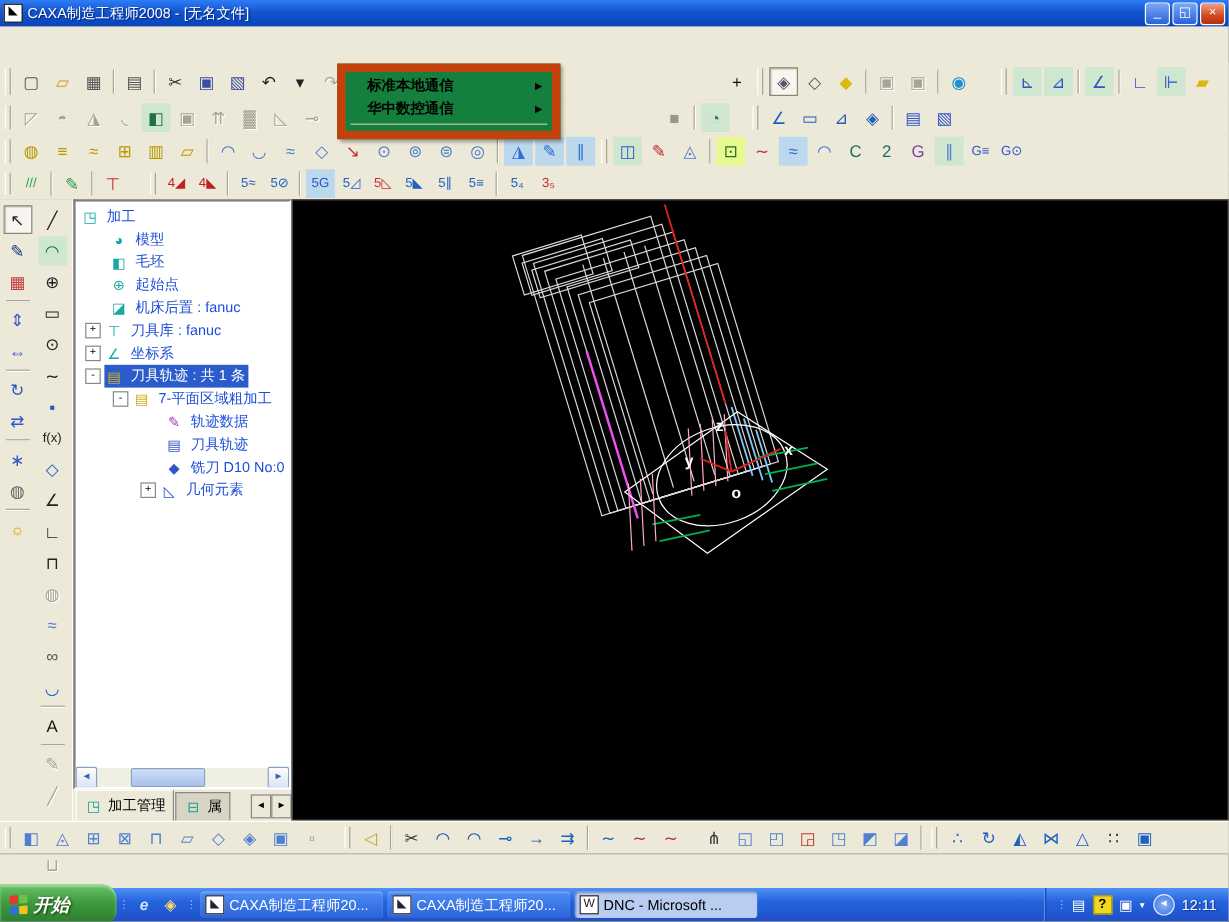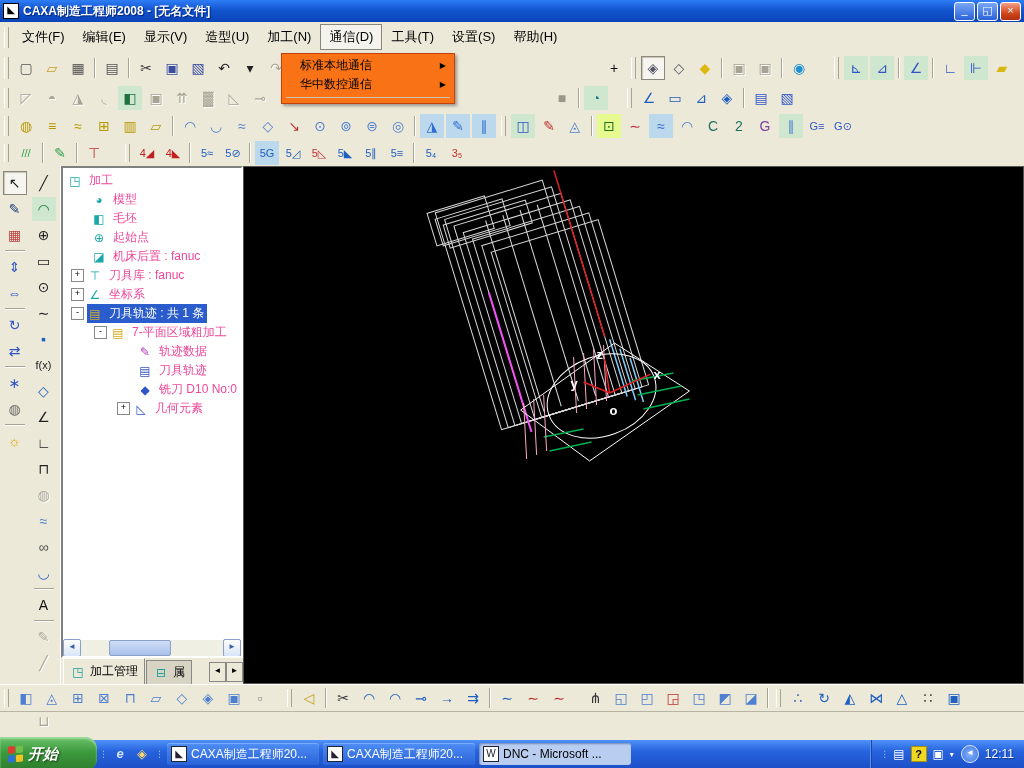--- a/index.html
+++ b/index.html
@@ -4,21 +4,21 @@
 <style>
   html,body{margin:0;padding:0;background:#888;}
   #screen{position:relative;width:1024px;height:768px;overflow:hidden;
     font-family:"Liberation Sans","DejaVu Sans",sans-serif;font-size:12px;
     background:#ece9d8;user-select:none;}
   
   #titlebar{position:absolute;left:0;top:0;width:1024px;height:22px;
     background:linear-gradient(#2e7df6,#1255cf 45%,#0a43b8);display:flex;align-items:center;color:#fff;}
   #titleicon{width:14px;height:14px;margin:0 4px 0 3px;background:#fff;border:1px solid #000;
     font-size:10px;line-height:12px;text-align:center;color:#000;}
-  #titletext{font-weight:bold;font-size:12px;text-shadow:1px 1px 1px #00217a;flex:1;white-space:nowrap;}
+  #titletext{font-weight:normal;font-size:12px;text-shadow:1px 1px 1px #00217a;flex:1;white-space:nowrap;}
   .winbtn{width:19px;height:17px;margin-right:2px;border:1px solid #fff;border-radius:3px;
     color:#fff;font-size:11px;line-height:15px;text-align:center;
     background:linear-gradient(#79a7f5,#2a62d8);}
   .winbtn.close{background:linear-gradient(#f2a088,#d0481e 60%,#b03010);margin-right:3px;}
   
   #menubar{position:absolute;left:0;top:22px;width:1024px;height:30px;display:flex;align-items:center;
     border-bottom:1px solid #d8d4c8;}
   .grip{width:3px;height:70%;border-left:1px solid #fff;border-right:1px solid #a8a490;margin:0 4px;}
   .mbitem{padding:4px 9px;font-size:13px;color:#000;}
   .mbitem.open{border:1px solid #8a867a;background:#f4f3ee;padding:3px 8px;}
@@ -46,21 +46,21 @@
   
   #sidepanel{width:182px;flex:none;display:flex;flex-direction:column;border-left:1px solid #fff;}
   #treebox{flex:1;border:2px solid;border-color:#808080 #fff #fff #808080;background:#fff;
     display:flex;flex-direction:column;overflow:hidden;}
   #tree{flex:1;overflow:hidden;padding-top:3px;}
   .trow{height:19px;display:flex;align-items:center;white-space:nowrap;font-size:12px;}
   .tind{flex:none;}
   .ebox{flex:none;width:11px;height:11px;border:1px solid #888;background:#fff;font-size:9px;line-height:9px;
     text-align:center;color:#000;margin-right:3px;}
   .ticon{flex:none;width:16px;text-align:center;font-size:12px;margin-right:3px;}
-  .tlabel{padding:1px 3px;color:#ec4899;}
+  .tlabel{padding:1px 3px;color:#1d4ed8;}
   .selwrap{display:flex;align-items:center;background:#2a5ccc;}
   .selwrap .tlabel{color:#fff;}
   
   #hscroll{height:16px;background:#f0efe4;display:flex;align-items:center;flex:none;}
   .sbtn{width:16px;height:16px;background:linear-gradient(#fdfdfb,#d8e4f8);border:1px solid #8aa0c8;
     border-radius:2px;font-size:8px;color:#3a62a8;text-align:center;line-height:14px;flex:none;}
   .sthumb{width:60px;height:14px;margin-left:28px;background:linear-gradient(#cfdef8,#a8c0e8);
     border:1px solid #8aa0c8;border-radius:2px;}
   
   #tabbar{height:26px;background:#ece9d8;display:flex;align-items:flex-end;padding-left:2px;flex:none;}
@@ -102,22 +102,22 @@
     font-size:10px;line-height:13px;text-align:center;color:#223;}
   #tray{margin-left:auto;display:flex;align-items:center;height:28px;padding-left:6px;
     border-left:1px solid #1a45a8;box-shadow:-1px 0 0 #5a90ee;}
   .trayicon{margin:0 3px;font-size:12px;color:#fff;}
   .trayicon.help{width:14px;height:14px;background:#f0d820;color:#000;font-weight:bold;font-size:11px;
     text-align:center;line-height:14px;border:1px solid #a89000;}
   #chevron{width:16px;height:16px;border-radius:50%;background:radial-gradient(#8ab4fa,#3a72e0);
     border:1px solid #dce8fc;color:#fff;font-size:8px;line-height:14px;text-align:center;margin:0 4px;}
   #clock{color:#fff;font-size:12px;margin:0 10px 0 2px;text-shadow:1px 1px 1px #123a8a;}
   
-  .dmenu{position:absolute;background:#f97316;border:1px solid #c2410c;box-shadow:2px 2px 3px rgba(0,0,0,.35);
-    z-index:50;padding:2px;}
+  .dmenu{position:absolute;background:#15803d;border:7px solid #c2410c;box-shadow:2px 2px 3px rgba(0,0,0,.35);
+    z-index:50;padding:2px;font-weight:bold;}
   #menu1{left:281px;top:53px;width:168px;}
   #menu2{left:433px;top:53px;width:97px;}
   .mitem{height:19px;display:flex;align-items:center;padding:0 6px 0 16px;font-size:12px;color:#000;}
   .mitem .marrow{margin-left:auto;font-size:8px;}
   .mitem.hl{background:#2a5ccc;color:#fff;border:1px solid #16369c;height:17px;}
   .msep{height:1px;background:#c8c4b4;margin:3px 2px;}
   #menu2 .mitem{justify-content:center;padding:0 4px;}
 </style>
 </head>
 <body>
@@ -125,34 +125,20 @@
 <div id="screen">
 
   <div id="titlebar">
     <div id="titleicon">◣</div>
     <div id="titletext">CAXA制造工程师2008  -  [无名文件]</div>
     <div class="winbtn">_</div>
     <div class="winbtn">◱</div>
     <div class="winbtn close">×</div>
   </div>
 
-  <div id="menubar">
-    <span class="grip"></span>
-    <div style="display:flex;">
-        <span class="mbitem">文件(F)</span>
-        <span class="mbitem">编辑(E)</span>
-        <span class="mbitem">显示(V)</span>
-        <span class="mbitem">造型(U)</span>
-        <span class="mbitem">加工(N)</span>
-        <span class="mbitem open">通信(D)</span>
-        <span class="mbitem">工具(T)</span>
-        <span class="mbitem">设置(S)</span>
-        <span class="mbitem">帮助(H)</span>
-      </div>
-  </div>
 
   <div class="tbrow" id="tb1">
       <span class="grip"></span>
       <span class="tbtn">
         <span class="glyph" style="color: rgb(85, 85, 85);">▢</span>
       </span>
       <span class="tbtn">
         <span class="glyph" style="color: rgb(200, 160, 32);">▱</span>
       </span>
       <span class="tbtn">

